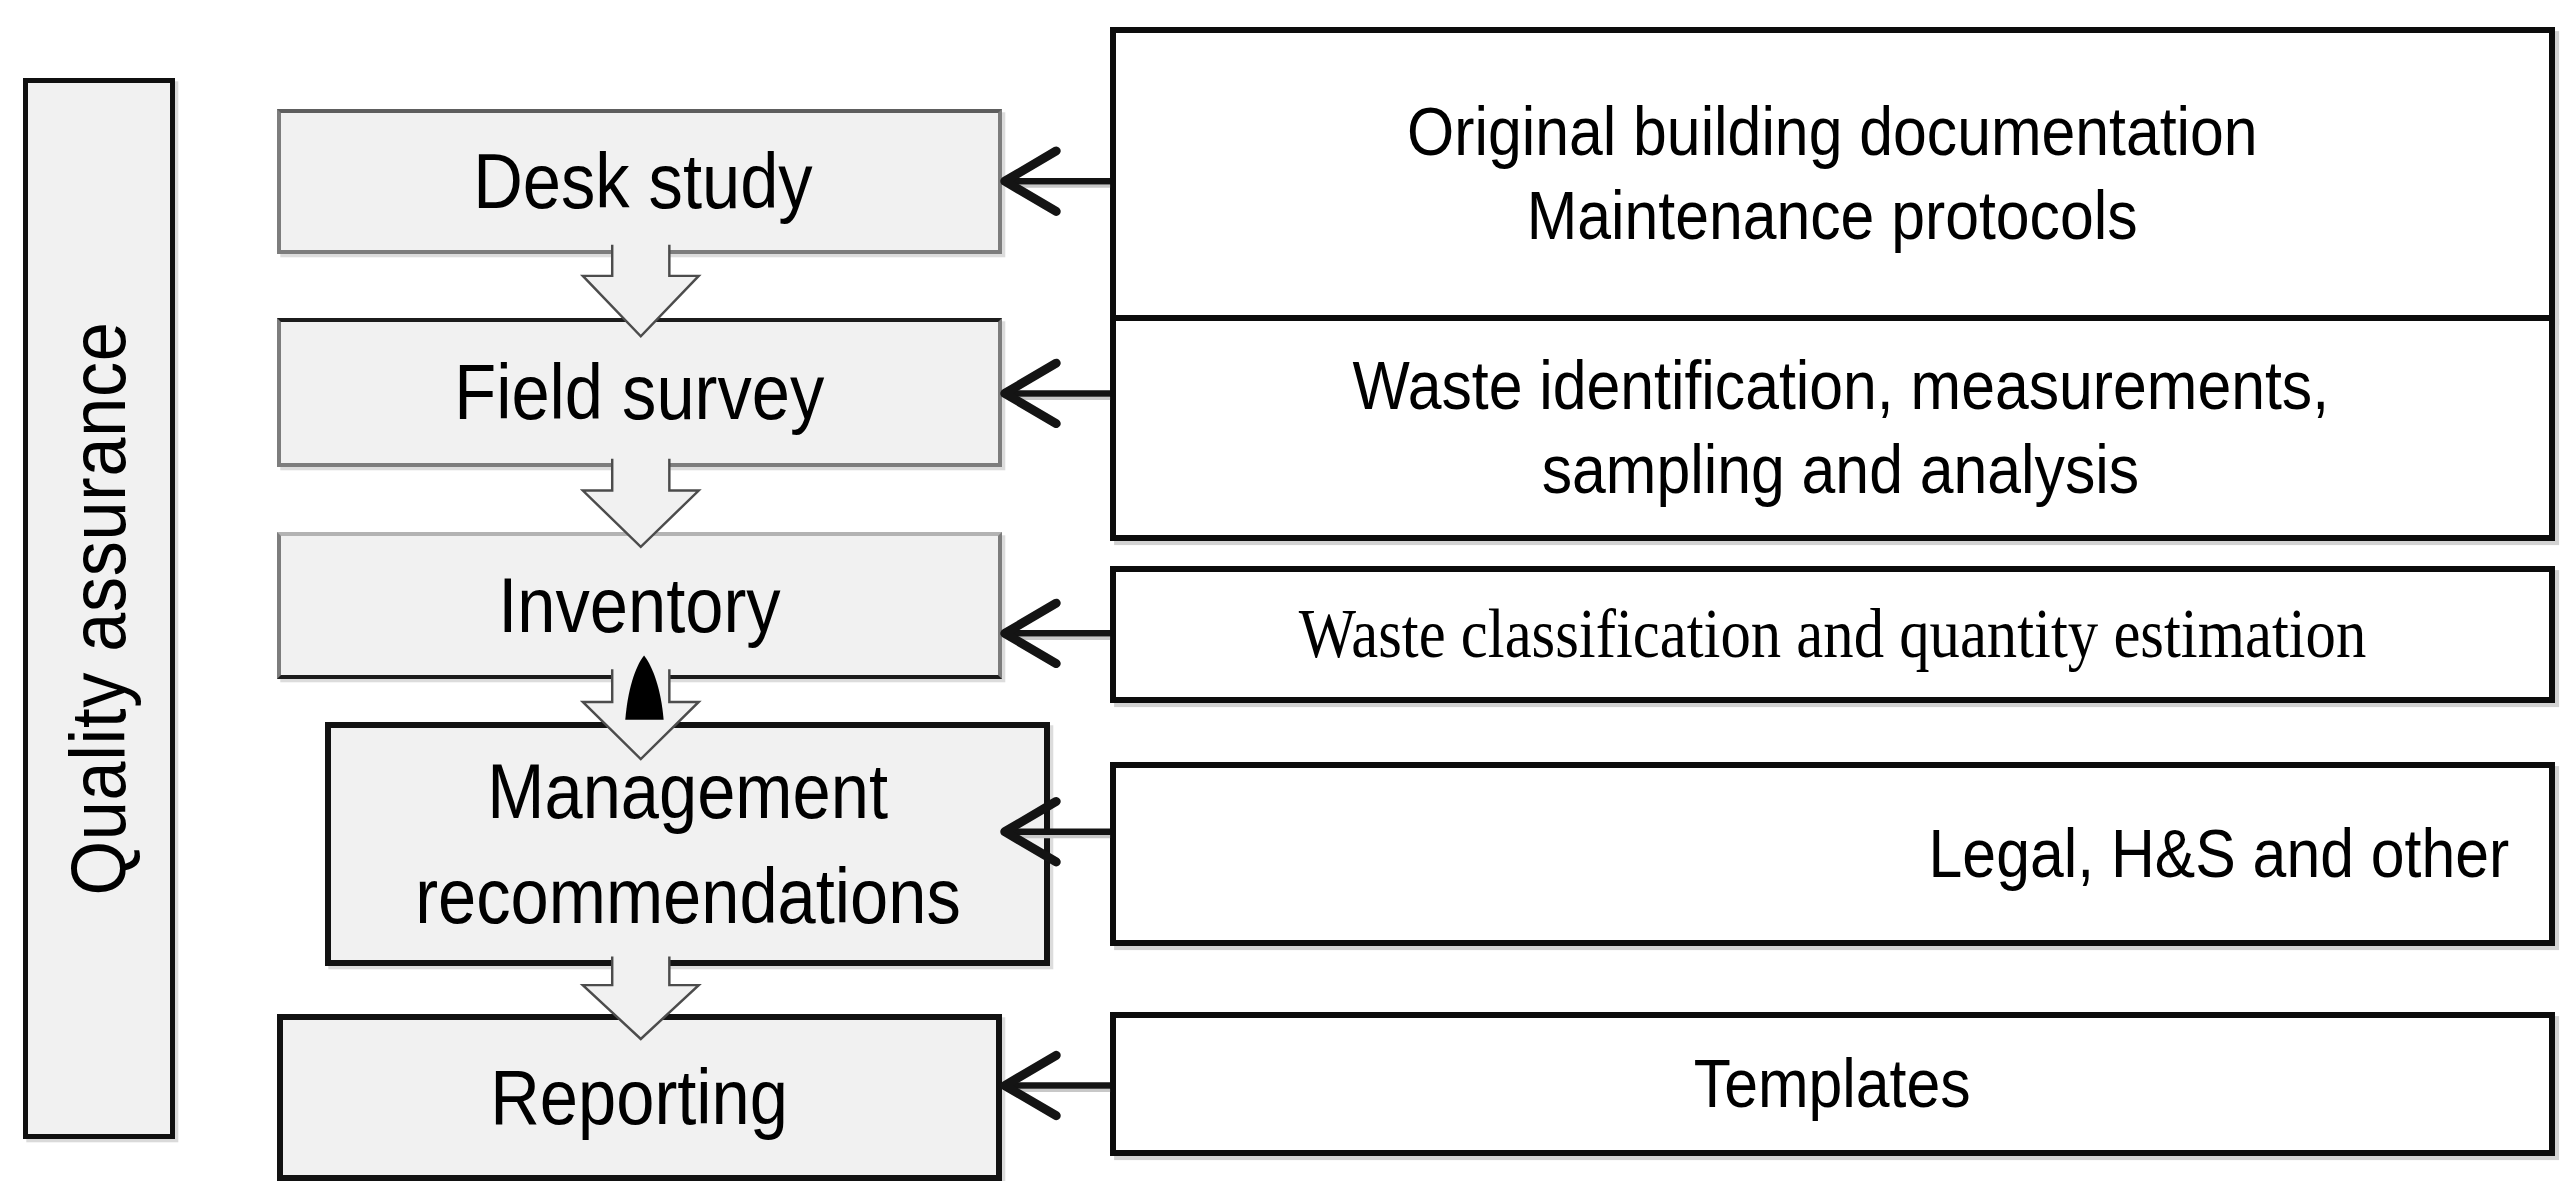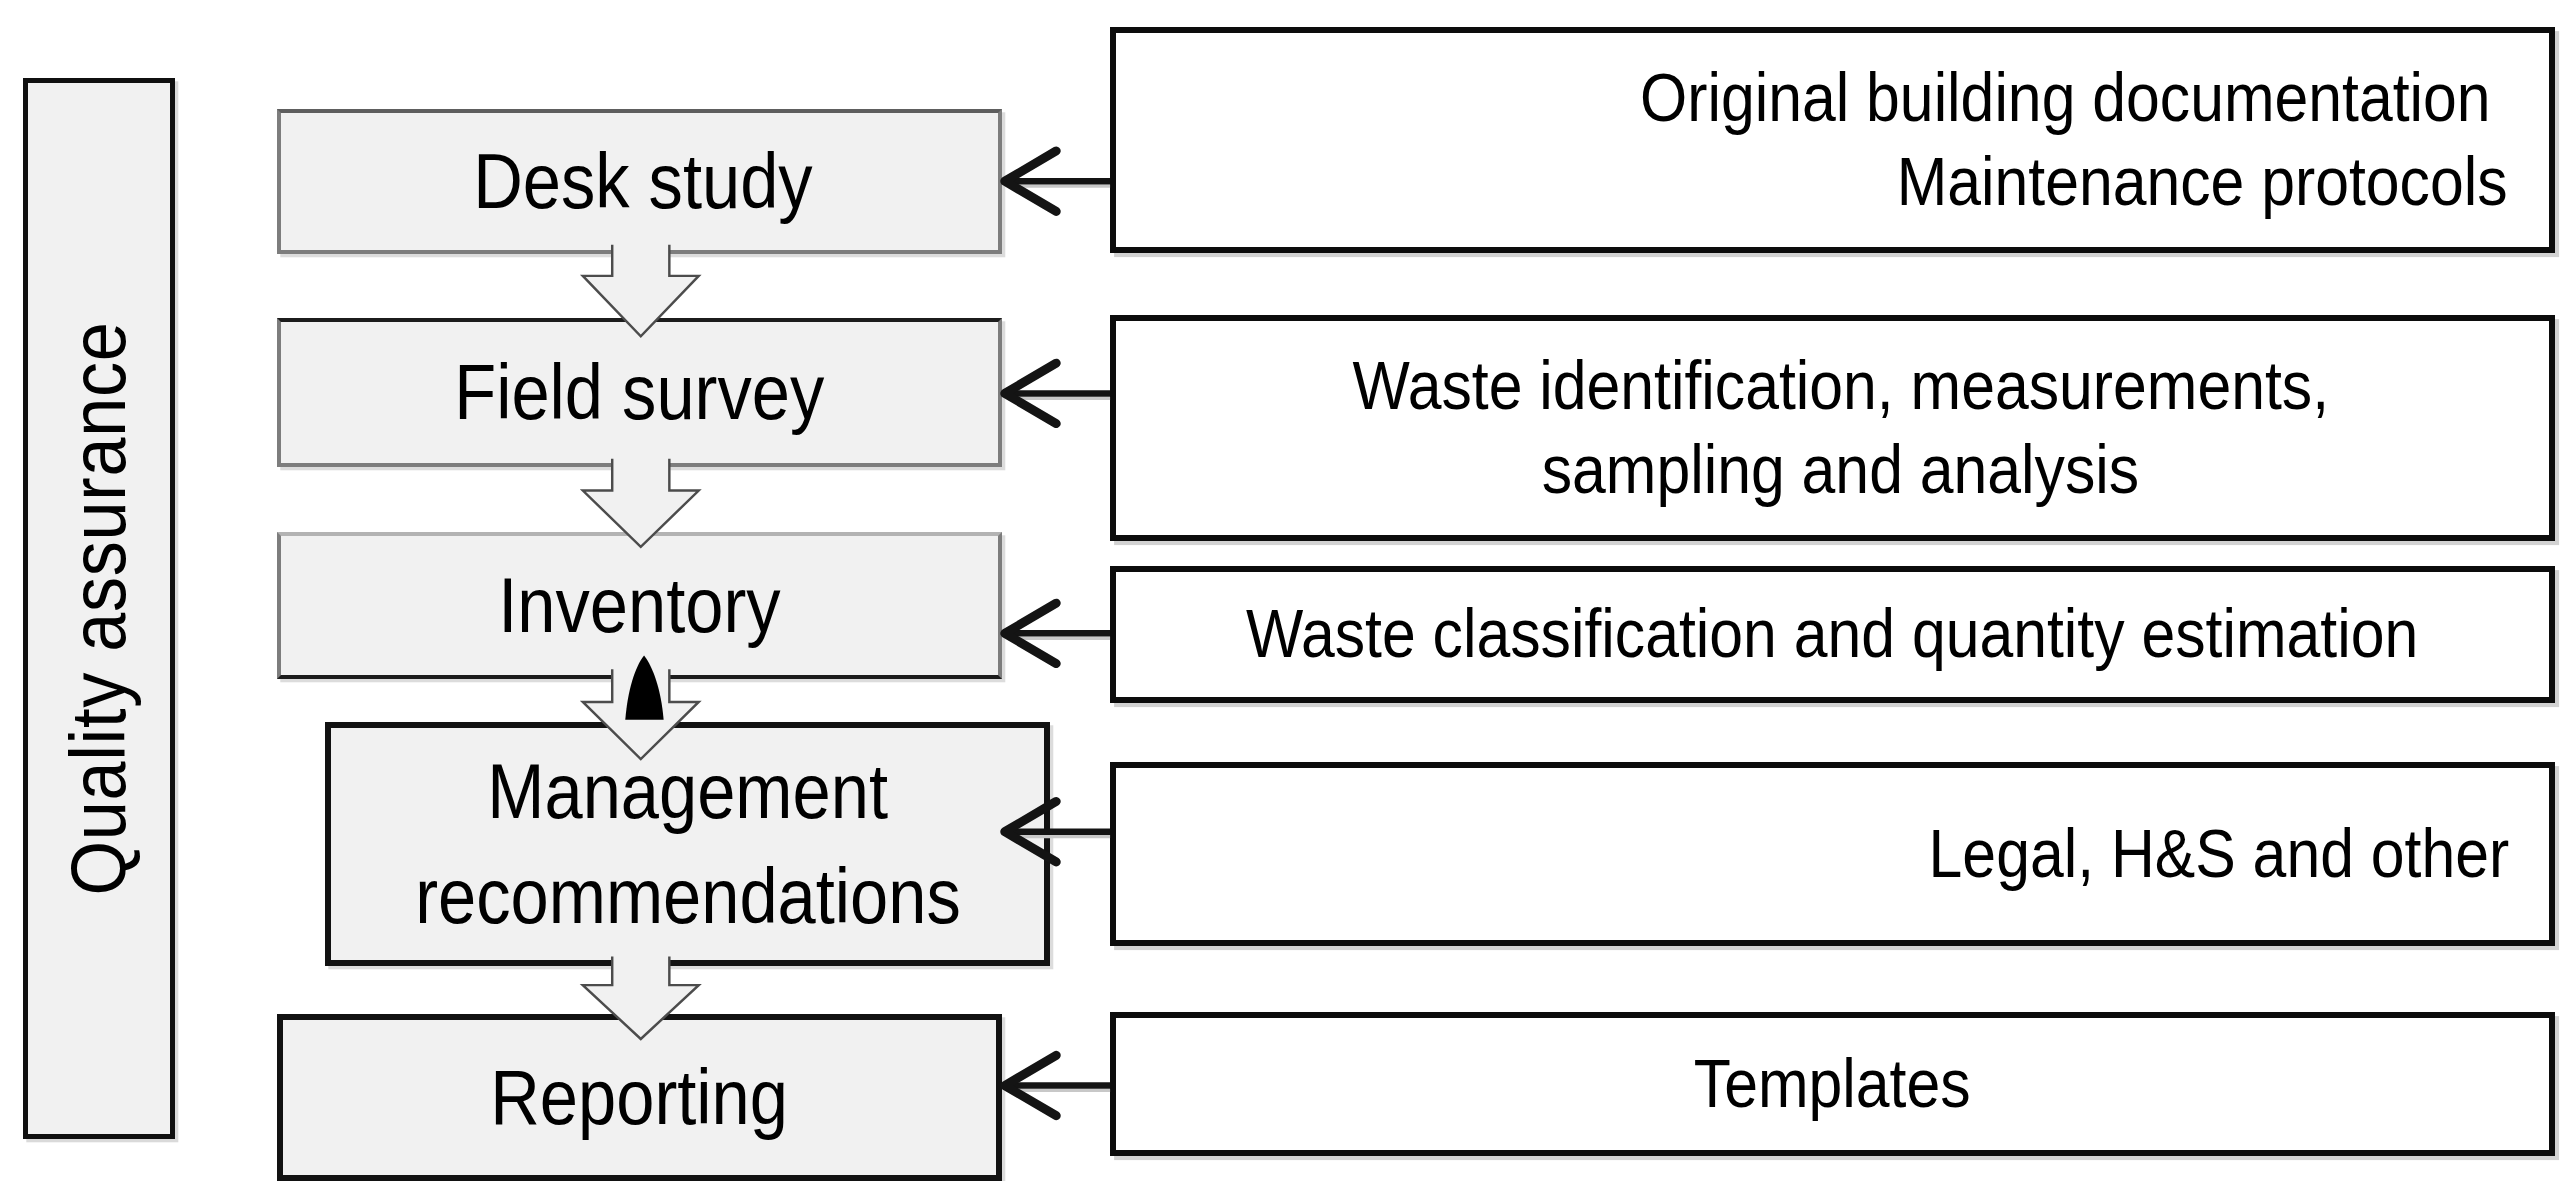--- a/index.html
+++ b/index.html
@@ -58,23 +58,23 @@
     background: #ffffff;
     border: 6.5px solid #0c0c0c;
     box-shadow: 4.1px 4.1px 0 #d2d2d2;
   }
   .input-box .label {
     font-size: 69px;
     line-height: 1.22;
     transform: scaleX(0.88);
     white-space: nowrap;
   }
-  .input-1 { top: 27px;   height: 226px; align-items: flex-end; }
+  .input-1 { top: 27px;   height: 294px; }
   .input-2 { top: 315px;  height: 226px; padding-left: 16px; }
-  .input-3 { top: 566px;  height: 137px; }
+  .input-3 { top: 566px;  height: 137px; font-family: Liberation Serif, serif; }
   .input-4 { top: 762px;  height: 184px; align-items: flex-end; }
   .input-5 { top: 1012px; height: 144px; }
   .arrow-layer {
     position: absolute;
     left: 0; top: 0;
     width: 2576px; height: 1181px;
     pointer-events: none;
   }
 </style>
 </head>

